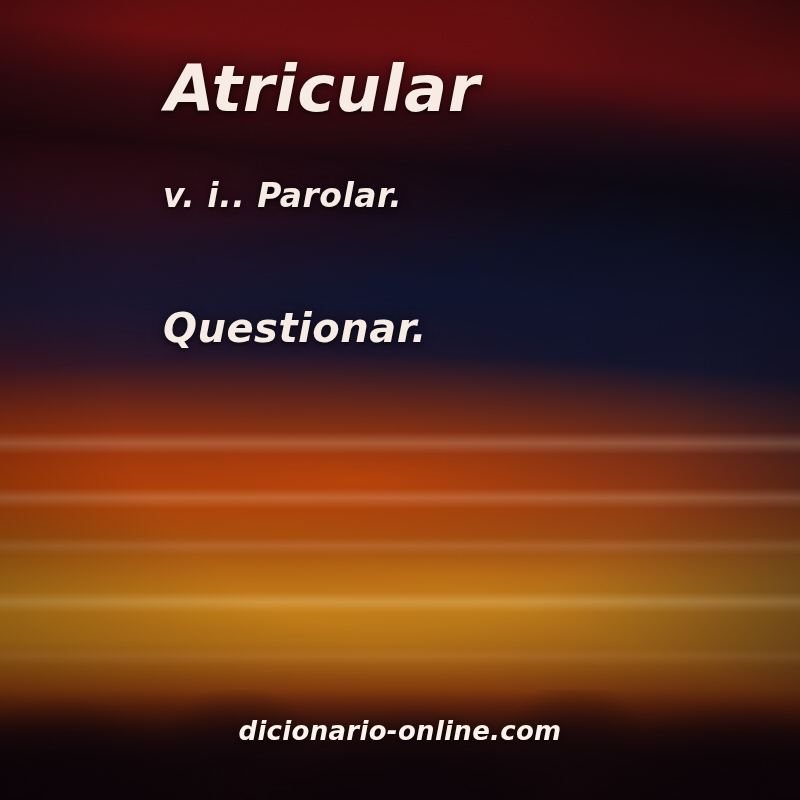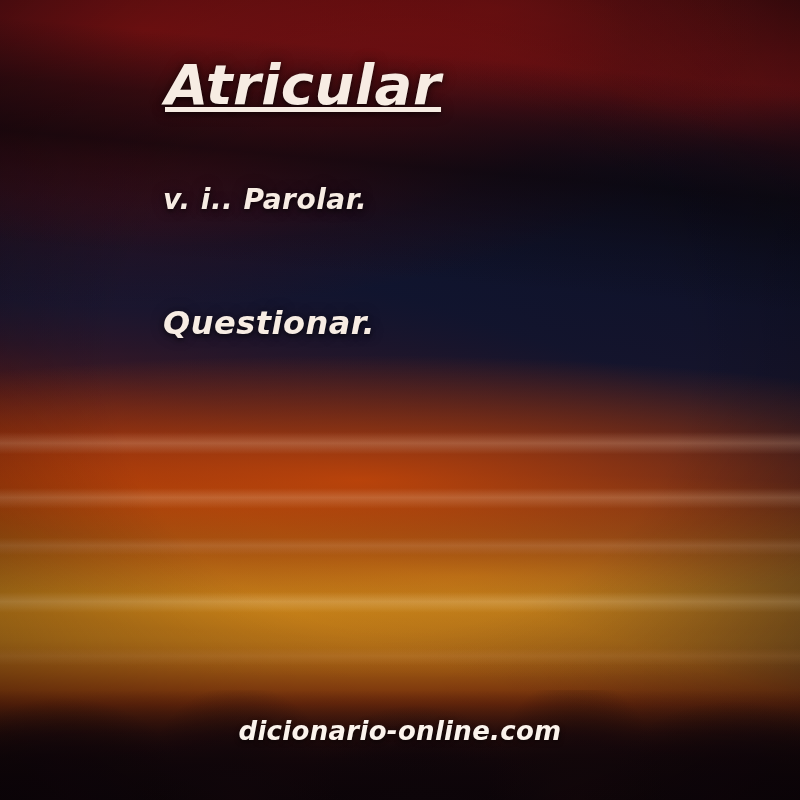--- a/index.html
+++ b/index.html
@@ -170,38 +170,37 @@
        0 2px 5px rgba(0,0,0,0.55),
        0 0 14px rgba(0,0,0,0.35);
     letter-spacing: 0.5px;
     white-space: pre-wrap;
   }
 
   .headword {
     position: absolute;
     left: 165px;
     top: 56px;
-    font-size: 56px;
+    font-size: 64px;
     line-height: 1.05;
-    text-decoration: underline;
   }
 
   .sense-1 {
     position: absolute;
     left: 163px;
-    top: 184px;
-    font-size: 28px;
+    top: 178px;
+    font-size: 33px;
     line-height: 1.12;
   }
 
   .sense-2 {
     position: absolute;
     left: 163px;
     top: 306px;
-    font-size: 32px;
+    font-size: 40px;
     line-height: 1.12;
   }
 
   .etymology {
     position: absolute;
     left: 166px;
     top: 446px;
     width: 420px;
     font-size: 40px;
     line-height: 1.35;

